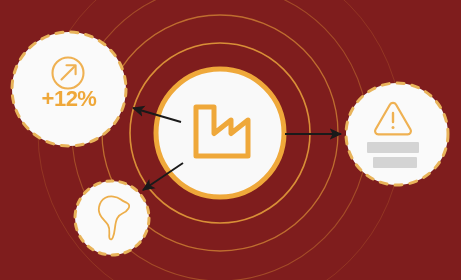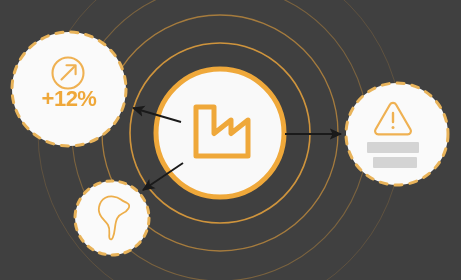--- a/index.html
+++ b/index.html
@@ -4,21 +4,21 @@
 <style>
   html, body {
     margin: 0;
     padding: 0;
     background: #f4f4f4;
   }
   #stage {
     position: relative;
     width: 461px;
     height: 280px;
-    background: #404040;
+    background: #7f1d1d;
     overflow: hidden;
     font-family: "Liberation Sans", sans-serif;
   }
   #stage svg.layer {
     position: absolute;
     left: 0;
     top: 0;
     width: 461px;
     height: 280px;
     overflow: visible;

